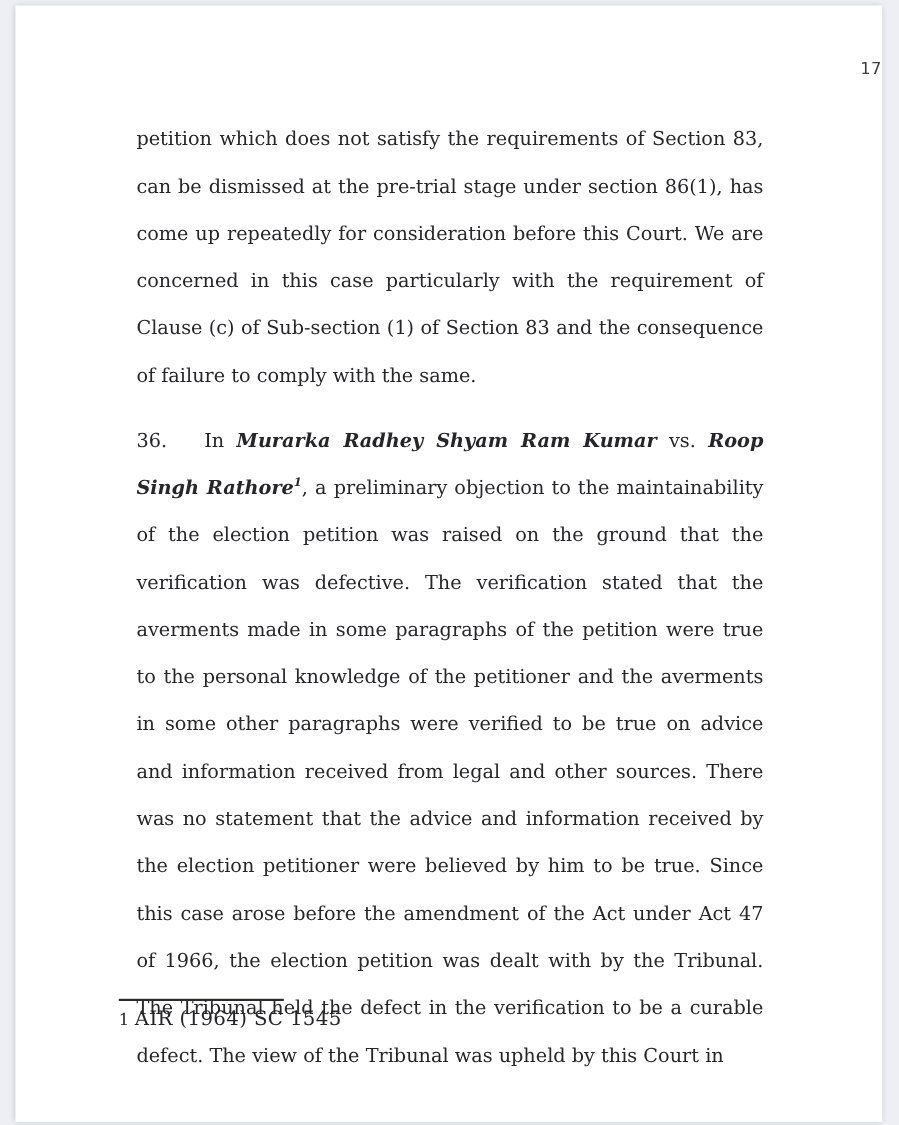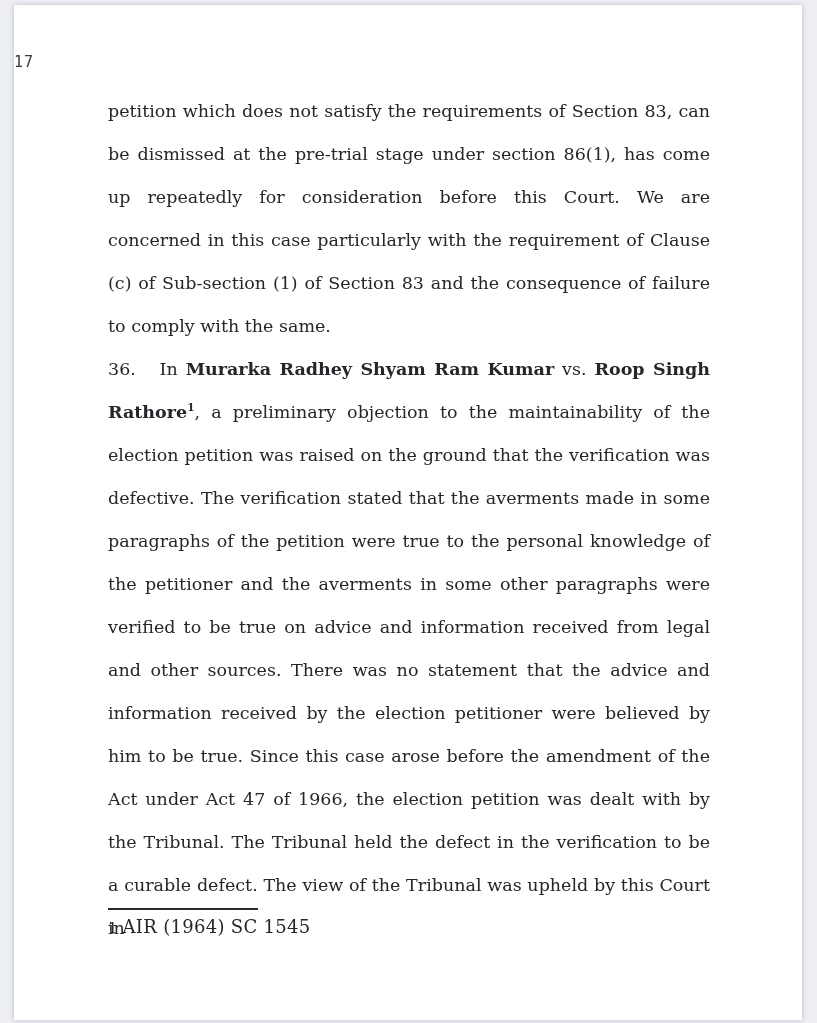--- a/index.html
+++ b/index.html
@@ -26,42 +26,43 @@
     width: 788px;
     height: 1015px;
     background: var(--page);
     box-shadow: 0 0 5px rgba(70, 75, 95, 0.30);
   }
   .page-number {
     position: absolute;
     top: 48px;
     left: 0;
     right: 0;
-    text-align: left;
+    text-align: right;
     font-family: "DejaVu Sans Mono", monospace;
     font-size: 15px;
     letter-spacing: 1px;
     color: var(--muted);
   }
   .content {
     position: absolute;
     left: 94px;
     top: 85px;
     width: 602px;
     font-size: 17.5px;
     line-height: 43px;
     color: var(--text);
     text-align: justify;
   }
   .content p.para {
-    margin: 0;
+    margin: 16px;
     padding: 0;
   }
   .bi {
     font-weight: bold;
+    font-style: italic;
   }
   sup.fn-ref {
     font-size: 0.60em;
     line-height: 0;
     vertical-align: super;
   }
   .footnote-sep {
     position: absolute;
     left: 94px;
     top: 903px;

